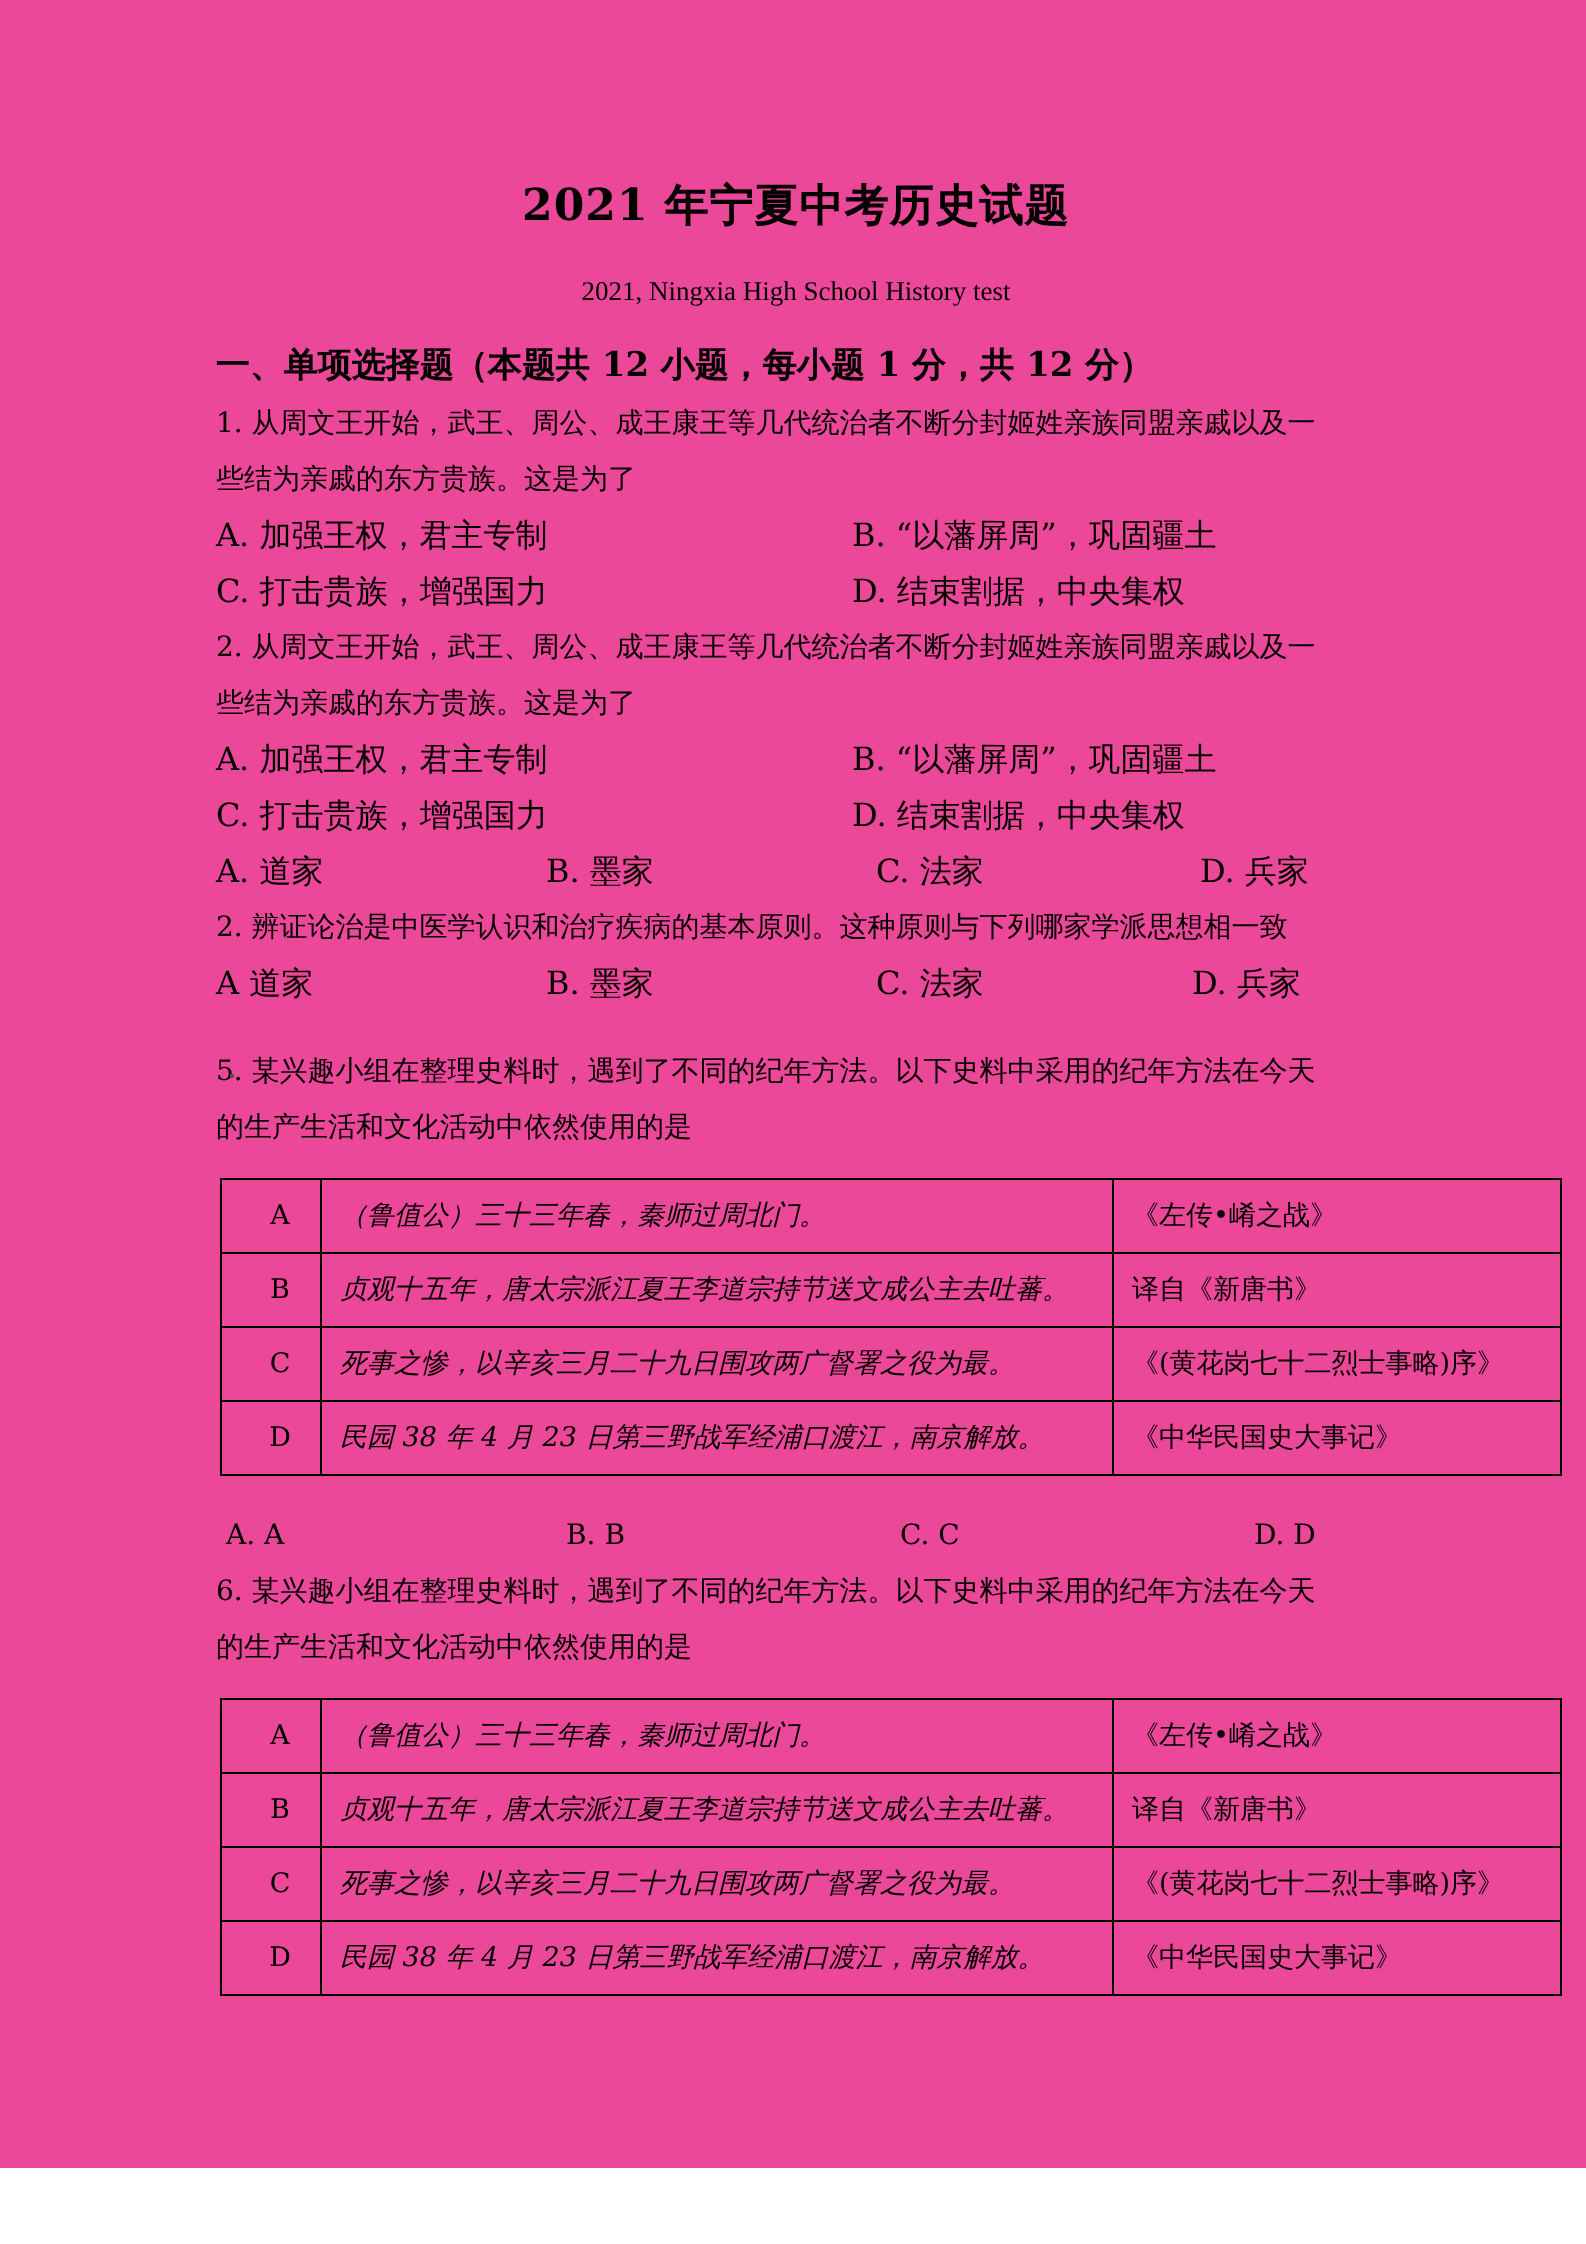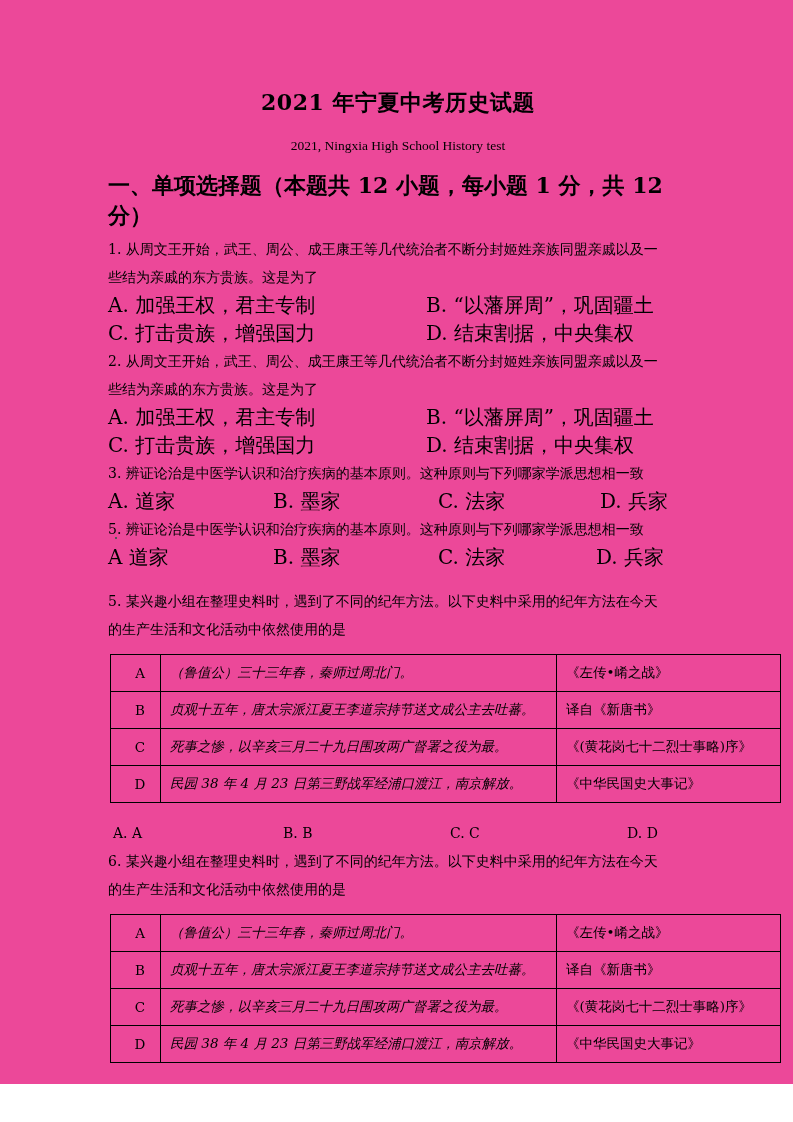--- a/index.html
+++ b/index.html
@@ -35,21 +35,21 @@
     padding-top: 88px;
   }
   .doc-subtitle {
     text-align: center;
     font-size: 13.5px;
     margin: 0;
     padding-top: 20px;
     font-family: Liberation Serif, serif;
   }
   .section-heading {
-    font-size: 22px;
+    font-size: 17px;
     font-weight: bold;
     margin: 0;
     padding-top: 17px;
     letter-spacing: 0px;
   }
   .section-en {
     font-size: 13.5px;
     margin: 0;
     padding-top: 11px;
   }
@@ -57,21 +57,21 @@
     font-size: 14px;
     line-height: 28px;
     margin: 0;
     white-space: nowrap;
   }
   .q-block {
     margin-top: 4px;
   }
   .opt-row {
     position: relative;
-    font-size: 20px;
+    font-size: 16px;
     line-height: 28px;
     height: 28px;
     white-space: nowrap;
   }
   .opt {
     position: absolute;
     top: 0;
   }
   .opt-a { left: 0px; }
   .opt-b2 { left: 318px; }
@@ -157,31 +157,30 @@
         <span class="opt opt-a">A. 加强王权，君主专制</span>
         <span class="opt opt-b2">B. “以藩屏周”，巩固疆土</span>
       </div>
       <div class="opt-row">
         <span class="opt opt-a">C. 打击贵族，增强国力</span>
         <span class="opt opt-b2">D. 结束割据，中央集权</span>
       </div>
     </div>
 
     <div class="q-block tight">
-      <p class="q-line">3. 辨证论治是中医学认识和治疗疾病的基本原则。这种原则与下列哪家学派思想相一致</p>
       <div class="opt-row">
         <span class="opt opt-a">A. 道家</span>
         <span class="opt opt-b4">B. 墨家</span>
         <span class="opt opt-c4">C. 法家</span>
         <span class="opt opt-d4">D. 兵家</span>
       </div>
     </div>
 
     <div class="q-block tight">
-      <p class="q-line">5. 辨证论治是中医学认识和治疗疾病的基本原则。这种原则与下列哪家学派思想相一致</p>
+      <p class="q-line">2. 辨证论治是中医学认识和治疗疾病的基本原则。这种原则与下列哪家学派思想相一致</p>
       <div class="opt-row">
         <span class="opt opt-a">A 道家</span>
         <span class="opt opt-b4">B. 墨家</span>
         <span class="opt opt-c4">C. 法家</span>
         <span class="opt opt-d4w">D. 兵家</span>
       </div>
     </div>
 
     <div class="q-block" style="margin-top:16px">
       <p class="q-line">5. 某兴趣小组在整理史料时，遇到了不同的纪年方法。以下史料中采用的纪年方法在今天</p>

